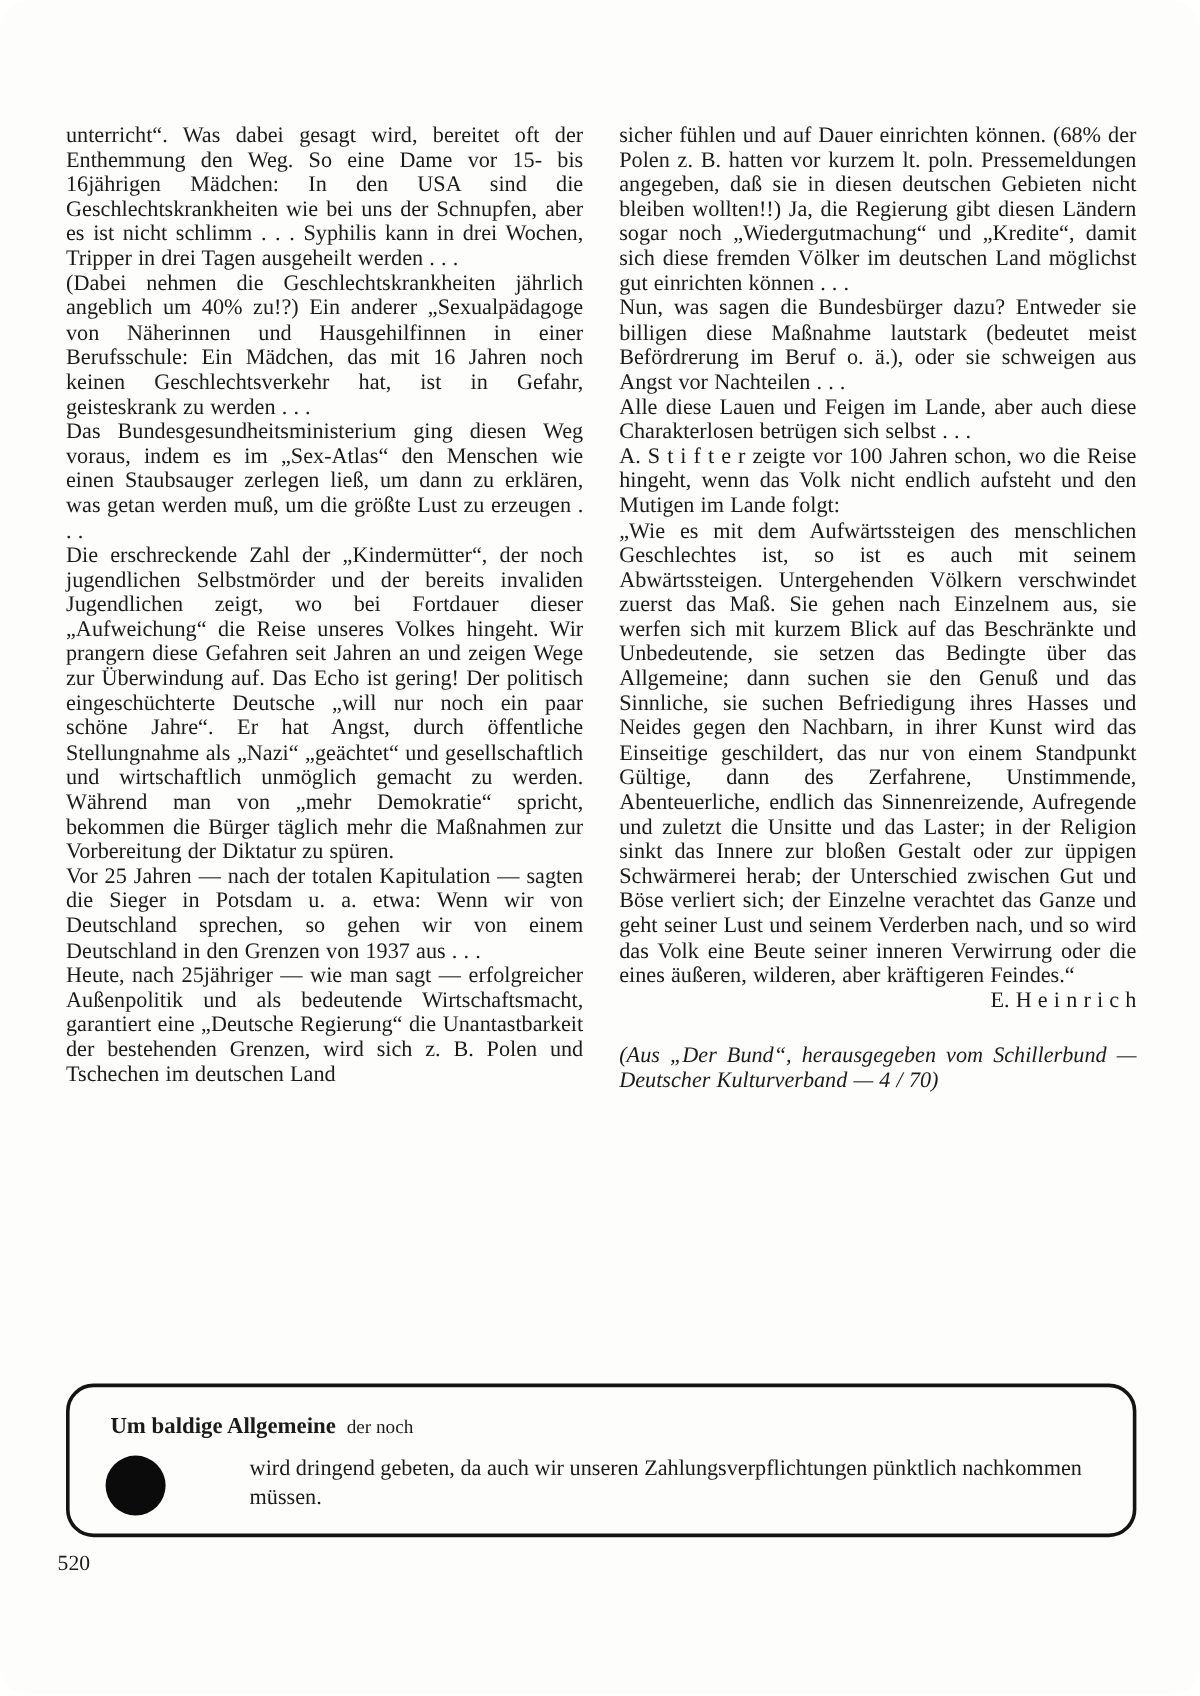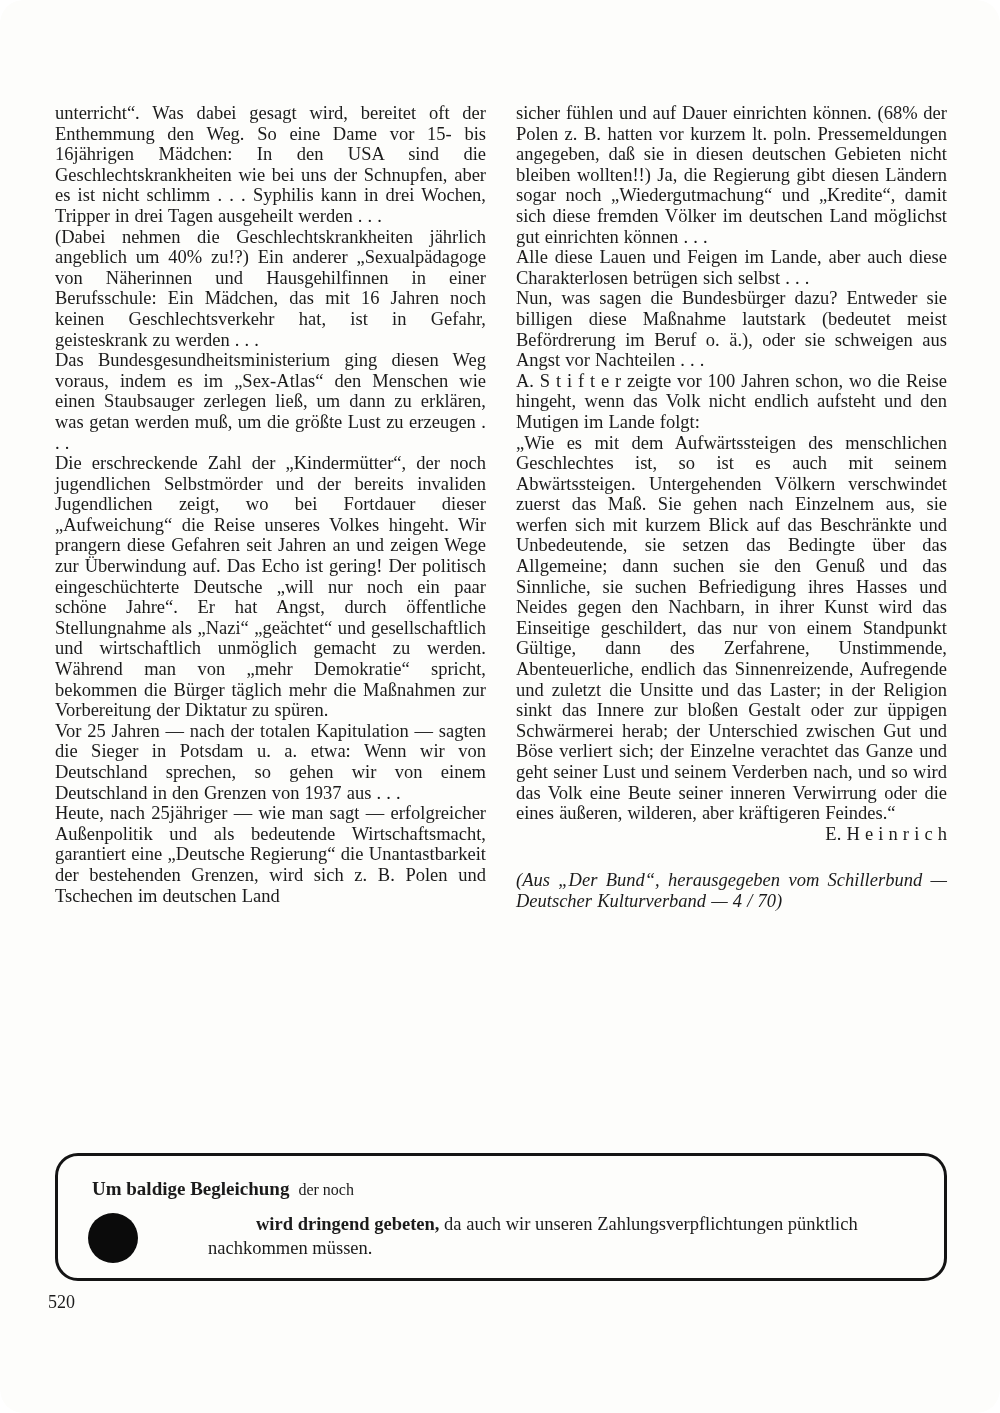--- a/index.html
+++ b/index.html
@@ -52,21 +52,21 @@
   .dot {
     position:absolute; left:30px; top:57px;
     width:50px; height:50px;
     background:#0b0b0b; border-radius:50%;
   }
   .notice-body {
     margin:12px 24px 0 150px;
     font-size:18.5px; line-height:24px;
     max-width:726px;
   }
-  .notice-body .nb-bold { font-weight:bold;margin-left:48px; }
+  .notice-body .nb-bold { font-weight:normal; }
   .page-number {
     position:absolute; left:48px; top:1292px;
     font-size:18px;
   }
 </style>
 </head>
 <body>
 
 <div class="page">
 
@@ -76,35 +76,35 @@
       <p class="para">unterricht“. Was dabei gesagt wird, bereitet oft der Enthemmung den Weg. So eine Dame vor 15- bis 16jährigen Mädchen: In den USA sind die Geschlechtskrankheiten wie bei uns der Schnupfen, aber es ist nicht schlimm . . . Syphilis kann in drei Wochen, Tripper in drei Tagen ausgeheilt werden . . .</p>
       <p class="para">(Dabei nehmen die Geschlechtskrankheiten jährlich angeblich um 40% zu!?) Ein anderer „Sexualpädagoge von Näherinnen und Hausgehilfinnen in einer Berufsschule: Ein Mädchen, das mit 16 Jahren noch keinen Geschlechtsverkehr hat, ist in Gefahr, geisteskrank zu werden . . .</p>
       <p class="para">Das Bundesgesundheitsministerium ging diesen Weg voraus, indem es im „Sex-Atlas“ den Menschen wie einen Staubsauger zerlegen ließ, um dann zu erklären, was getan werden muß, um die größte Lust zu erzeugen . . .</p>
       <p class="para">Die erschreckende Zahl der „Kindermütter“, der noch jugendlichen Selbstmörder und der bereits invaliden Jugendlichen zeigt, wo bei Fortdauer dieser „Aufweichung“ die Reise unseres Volkes hingeht. Wir prangern diese Gefahren seit Jahren an und zeigen Wege zur Überwindung auf. Das Echo ist gering! Der politisch eingeschüchterte Deutsche „will nur noch ein paar schöne Jahre“. Er hat Angst, durch öffentliche Stellungnahme als „Nazi“ „geächtet“ und gesellschaftlich und wirtschaftlich unmöglich gemacht zu werden. Während man von „mehr Demokratie“ spricht, bekommen die Bürger täglich mehr die Maßnahmen zur Vorbereitung der Diktatur zu spüren.</p>
       <p class="para">Vor 25 Jahren — nach der totalen Kapitulation — sagten die Sieger in Potsdam u. a. etwa: Wenn wir von Deutschland sprechen, so gehen wir von einem Deutschland in den Grenzen von 1937 aus . . .</p>
       <p class="para">Heute, nach 25jähriger — wie man sagt — erfolgreicher Außenpolitik und als bedeutende Wirtschaftsmacht, garantiert eine „Deutsche Regierung“ die Unantastbarkeit der bestehenden Grenzen, wird sich z. B. Polen und Tschechen im deutschen Land</p>
     </div>
 
     <div class="col">
       <p class="para">sicher fühlen und auf Dauer einrichten können. (68% der Polen z. B. hatten vor kurzem lt. poln. Pressemeldungen angegeben, daß sie in diesen deutschen Gebieten nicht bleiben wollten!!) Ja, die Regierung gibt diesen Ländern sogar noch „Wiedergutmachung“ und „Kredite“, damit sich diese fremden Völker im deutschen Land möglichst gut einrichten können . . .</p>
+      <p class="para">Nun, was sagen die Bundesbürger dazu? Entweder sie billigen diese Maßnahme lautstark (bedeutet meist Befördrerung im Beruf o. ä.), oder sie schweigen aus Angst vor Nachteilen . . .</p>
       <p class="para">Alle diese Lauen und Feigen im Lande, aber auch diese Charakterlosen betrügen sich selbst . . .</p>
-      <p class="para">Nun, was sagen die Bundesbürger dazu? Entweder sie billigen diese Maßnahme lautstark (bedeutet meist Befördrerung im Beruf o. ä.), oder sie schweigen aus Angst vor Nachteilen . . .</p>
       <p class="para">A. S t i f t e r zeigte vor 100 Jahren schon, wo die Reise hingeht, wenn das Volk nicht endlich aufsteht und den Mutigen im Lande folgt:</p>
       <p class="para">
         <span>„Wie es mit dem Aufwärtssteigen des menschlichen Geschlechtes ist, so ist es auch mit seinem Abwärtssteigen. Untergehenden Völkern verschwindet zuerst das Maß. Sie gehen nach Einzelnem aus, sie werfen sich mit kurzem Blick auf das Beschränkte und Unbedeutende, sie setzen das Bedingte über das Allgemeine; dann suchen sie den Genuß und das Sinnliche, sie suchen Befriedigung ihres Hasses und Neides gegen den Nachbarn, in ihrer Kunst wird das Einseitige geschildert, das nur von einem Standpunkt Gültige, dann des Zerfahrene, Unstimmende, Abenteuerliche, endlich das Sinnenreizende, Aufregende und zuletzt die Unsitte und das Laster; in der Religion sinkt das Innere zur bloßen Gestalt oder zur üppigen Schwärmerei herab; der Unterschied zwischen Gut und Böse verliert sich; der Einzelne verachtet das Ganze und geht seiner Lust und seinem Verderben nach, und so wird das Volk eine Beute seiner inneren Verwirrung oder die eines äußeren, wilderen, aber kräftigeren Feindes.“</span>
         <span class="signature">E. H e i n r i c h</span>
       </p>
       <p class="para attribution">(Aus „Der Bund“, herausgegeben vom Schillerbund — Deutscher Kulturverband — 4 / 70)</p>
     </div>
 
   </div>
 
   <div class="notice-box">
     <div class="notice-line1">
-      <span class="n-bold">Um baldige Begleichung</span>
+      <span class="n-bold">Um baldige Allgemeine</span>
       <span class="n-small">der noch</span>
     </div>
     <span class="dot"></span>
     <div class="notice-body">
       <span class="nb-bold">wird dringend gebeten,</span>
       <span>da auch wir unseren Zahlungsverpflichtungen pünktlich nachkommen müssen.</span>
     </div>
   </div>
 
   <div class="page-number">520</div>

